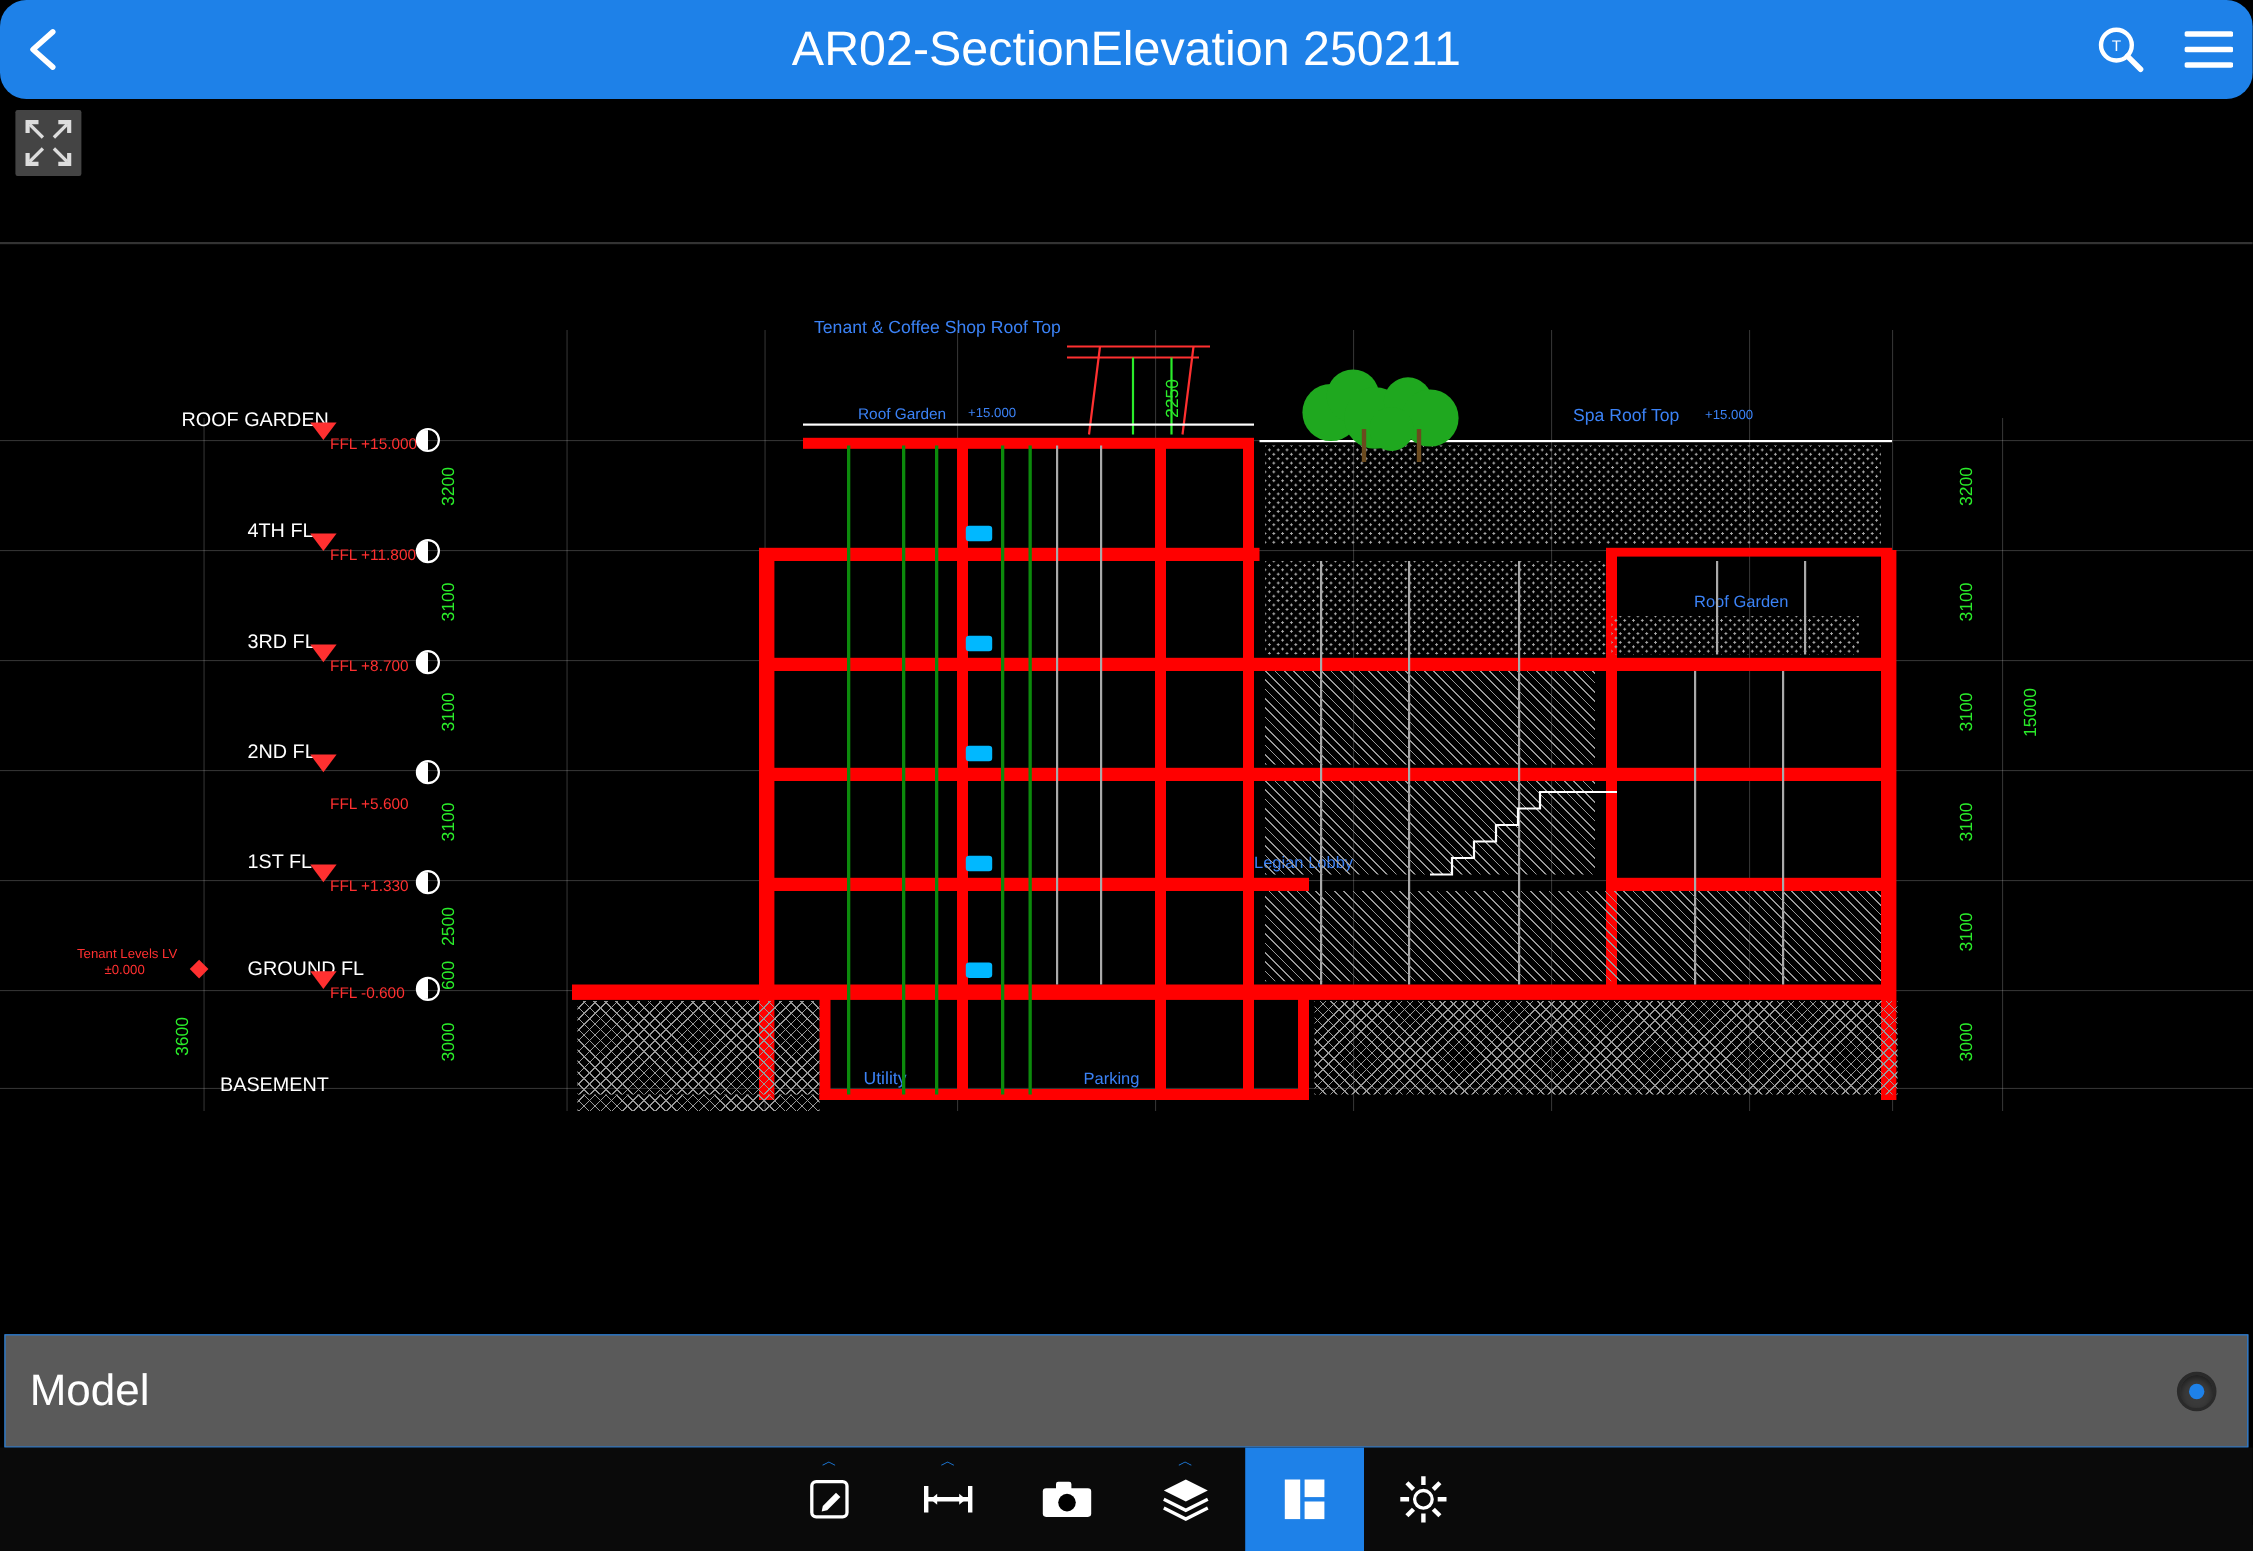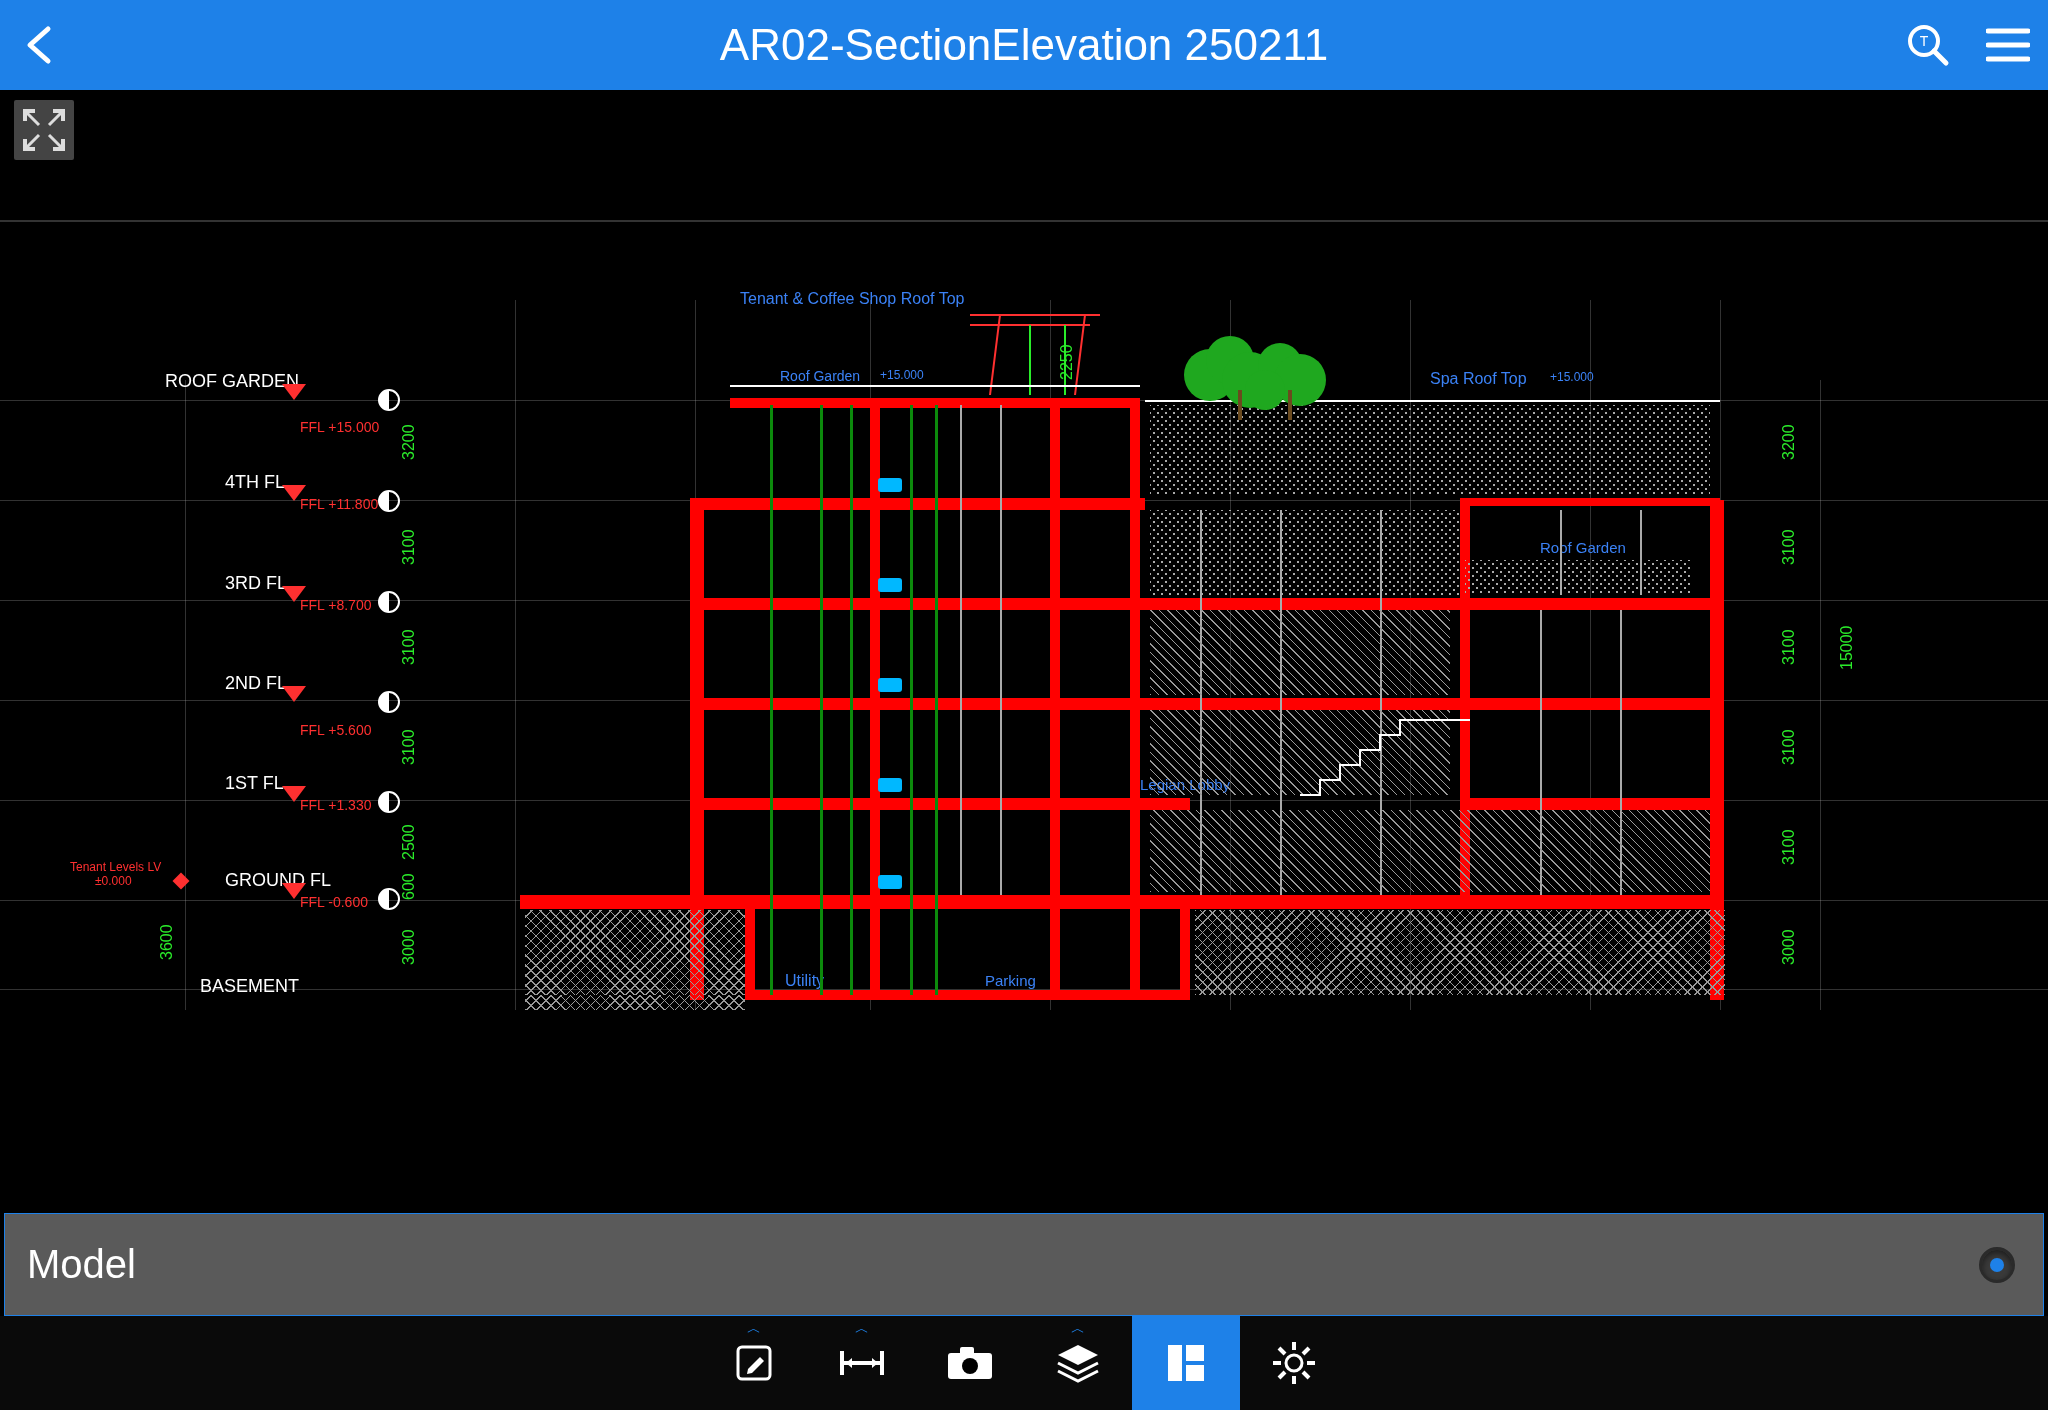--- a/index.html
+++ b/index.html
@@ -1,20 +1,20 @@
 <!DOCTYPE html>
 <html><head>
 <meta charset="utf-8">
 <style>
   * { margin: 0; padding: 0; box-sizing: border-box; }
   html, body { width: 100%; height: 100%; font-family: Arial, Helvetica, sans-serif; background: #000; overflow: hidden; }
   .app { width: 2048px; height: 1410px; position: relative; background: #000; transform-origin: top left; }
 
   
-  .header { position: absolute; top:0; left:0; right:0; height:90px; background:#1e81e8; display:flex; align-items:center; justify-content:center; }
+  .header { position: absolute; top:0; left:0; right:0; height:90px; background:#1e81e8; display:flex; align-items:center; justify-content:center;border-radius:24px; }
   .header-left { position:absolute; left:10px; top:0; height:90px; display:flex; align-items:center; }
   .header-right { position:absolute; right:10px; top:0; height:90px; display:flex; align-items:center; gap:20px; }
   .header-title { color:#fff; font-size:44px; font-weight:400; }
   .icon-btn { width:60px; height:60px; display:flex; align-items:center; justify-content:center; cursor:pointer; }
   .fullscreen-btn { position:absolute; top:100px; left:14px; width:60px; height:60px; background:rgba(80,80,80,0.85); display:flex; align-items:center; justify-content:center; cursor:pointer; border-radius:2px;}
   .drawing { position:absolute; top:220px; left:0; right:0; height:790px; }
   .drawing-divider { position:absolute; top:220px; left:0; right:0; height:2px; background:#333; }
 
   
   .floor-label { position:absolute; color:#fff; font-size:18px; font-family: Arial, sans-serif; white-space:nowrap; }
@@ -114,21 +114,21 @@
     <div class="grid-line-v" style="left:695px; top:80px;"></div>
     <div class="grid-line-v" style="left:870px; top:80px;"></div>
     <div class="grid-line-v" style="left:1050px; top:80px;"></div>
     <div class="grid-line-v" style="left:1230px; top:80px;"></div>
     <div class="grid-line-v" style="left:1410px; top:80px;"></div>
     <div class="grid-line-v" style="left:1590px; top:80px;"></div>
     <div class="grid-line-v" style="left:1720px; top:80px;"></div>
     <div class="grid-line-v" style="left:1820px; top:160px; bottom:0;"></div>
 
     <div class="floor-label" style="top:151px; left:165px;">ROOF GARDEN</div>
-    <div class="ffl-label" style="top:175px; left:300px;margin-top:24px;">FFL +15.000</div>
+    <div class="ffl-label" style="top:175px; left:300px;">FFL +15.000</div>
     <div class="red-arrow" style="top:164px; left:282px;"></div>
     <div class="marker-circle" style="top:169px; left:378px;"></div>
 
     <div class="floor-label" style="top:252px; left:225px;">4TH FL</div>
     <div class="ffl-label" style="top:276px; left:300px;">FFL +11.800</div>
     <div class="red-arrow" style="top:265px; left:282px;"></div>
     <div class="marker-circle" style="top:270px; left:378px;"></div>
 
     <div class="floor-label" style="top:353px; left:225px;">3RD FL</div>
     <div class="ffl-label" style="top:377px; left:300px;">FFL +8.700</div>

